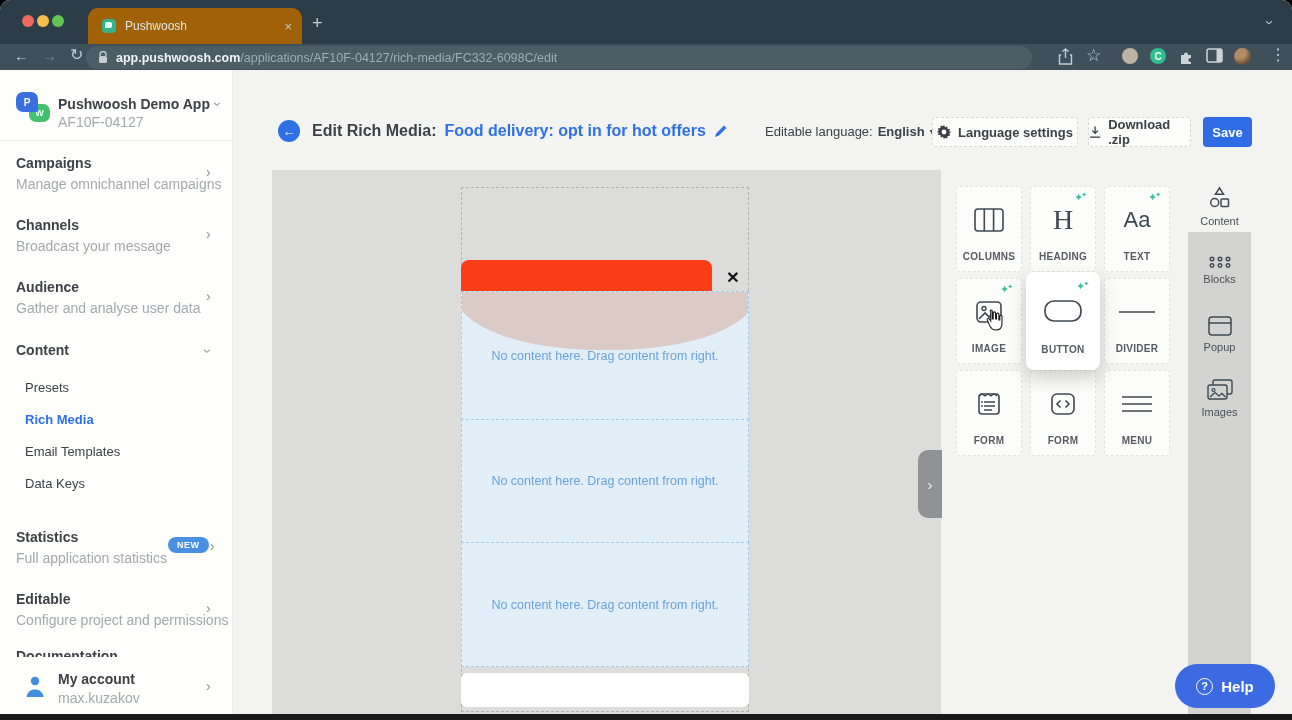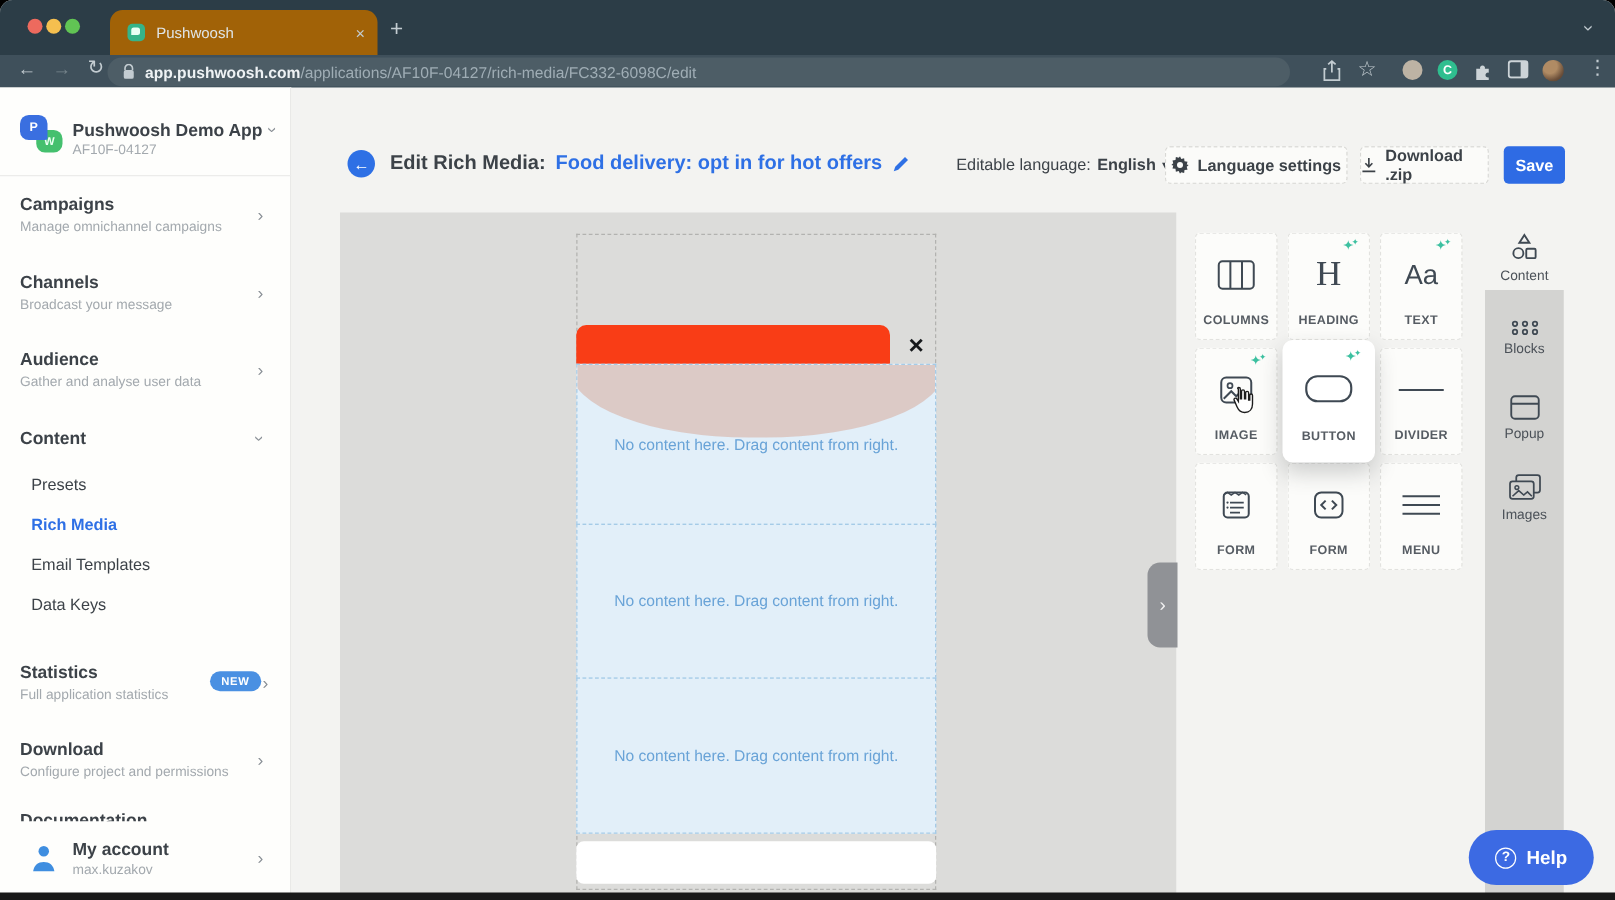--- a/index.html
+++ b/index.html
@@ -20,21 +20,21 @@
   #urlbar{left:86px;top:46px;width:946px;height:23px;background:#4d5d66;border-radius:12px;display:flex;align-items:center;padding:0 12px;}
   #url-text{font-size:12.5px;margin-left:8px;white-space:nowrap;}
   #url-text .dom{color:#eef2f4;font-weight:bold;}
   #url-text .path{color:#9fadb5;margin-top:10px;}
   .ext-circle{width:16px;height:16px;border-radius:50%;top:48px;}
   #avatar{width:17px;height:17px;border-radius:50%;top:48px;background:radial-gradient(circle at 35% 30%,#b08b64 0 35%,#6b4f3a 70%,#4a372a);}
 
   
   #sidebar{left:0;top:70px;width:233px;height:650px;background:#fefefc;border-right:1px solid #e9e9e7;}
   .sb-title{font-size:14px;font-weight:bold;color:#3c4248;}
-  .sb-sub{font-size:11px;color:#a3a9ae;}
+  .sb-sub{font-size:14px;color:#a3a9ae;}
   .sb-item{font-size:13px;color:#3c4248;}
   .sb-chev{color:#8a9096;font-size:14px;line-height:1;}
   .rot90{display:inline-block;transform:rotate(90deg);}
   #new-badge{background:#4a90e2;color:#fff;font-size:9px;font-weight:bold;border-radius:9px;padding:3px 9px;letter-spacing:.5px;}
   .hr{background:#ececea;height:1px;}
 
   
   .hdr-btn{height:30px;background:#fbfbf9;border:1px dashed #d8d8d5;border-radius:4px;display:flex;align-items:center;justify-content:center;gap:7px;font-size:13px;font-weight:600;color:#3c4248;}
   #save-btn{width:49px;height:30px;background:#2e6be4;border-radius:4px;color:#fff;font-size:13px;font-weight:600;display:flex;align-items:center;justify-content:center;}
   #back-btn{width:22px;height:22px;border-radius:50%;background:#2e70e5;color:#fff;font-size:13px;display:flex;align-items:center;justify-content:center;}
@@ -169,21 +169,21 @@
     <div class="abs sb-item" style="left:25px;top:406px">Data Keys</div>
 
     <div class="abs" style="left:16px;top:459px">
       <div class="sb-title">Statistics</div>
       <div class="sb-sub" style="margin-top:5px">Full application statistics</div>
     </div>
     <span class="abs" id="new-badge" style="left:168px;top:467px">NEW</span>
     <span class="abs sb-chev" style="left:210px;top:469px">›</span>
 
     <div class="abs" style="left:16px;top:521px">
-      <div class="sb-title">Download</div>
+      <div class="sb-title">Editable</div>
       <div class="sb-sub" style="margin-top:5px">Configure project and permissions</div>
     </div>
     <span class="abs sb-chev" style="left:206px;top:531px">›</span>
 
     <div class="abs sb-title" style="left:16px;top:578px;height:9px;overflow:hidden">Documentation</div>
 
     <div class="abs hr" style="left:0;top:590px;width:233px"></div>
     <div class="abs" style="left:0;top:590px;width:232px;height:60px;background:#fefefc">
       <svg class="abs" style="left:24px;top:14px" width="22" height="24" viewBox="0 0 22 24">
           <circle cx="11" cy="7" r="4.2" fill="#3f8ee0"></circle>

